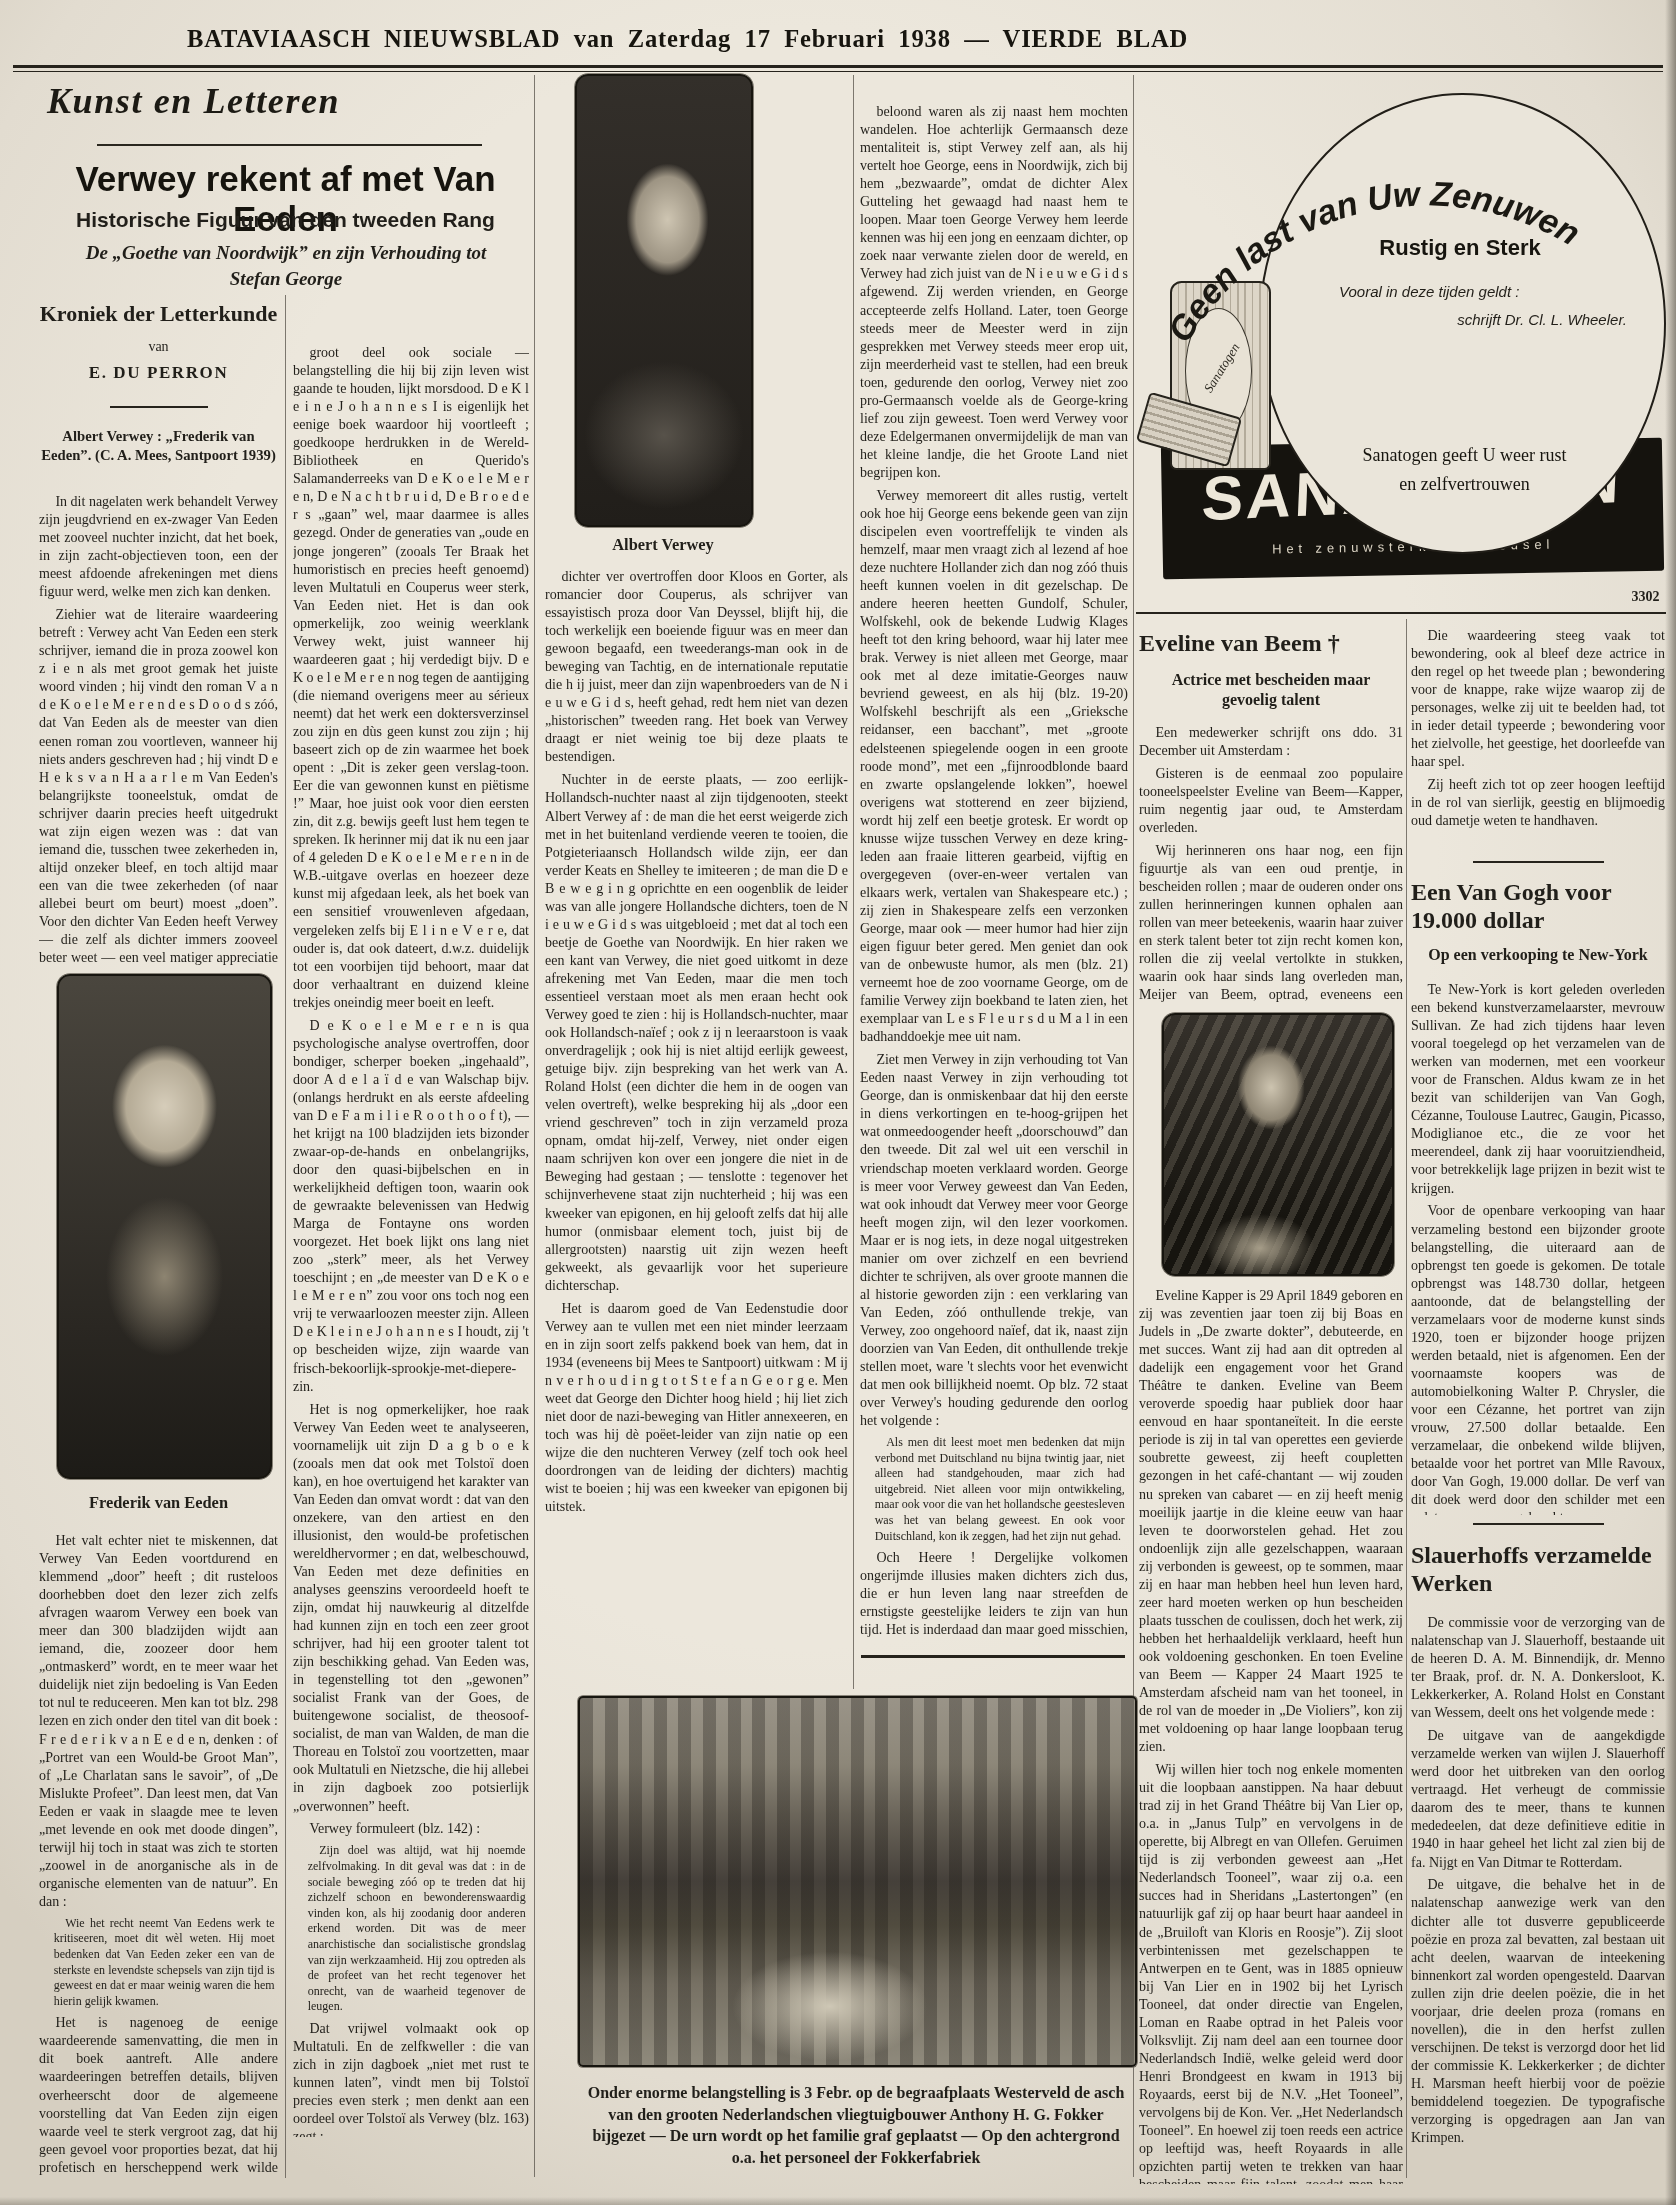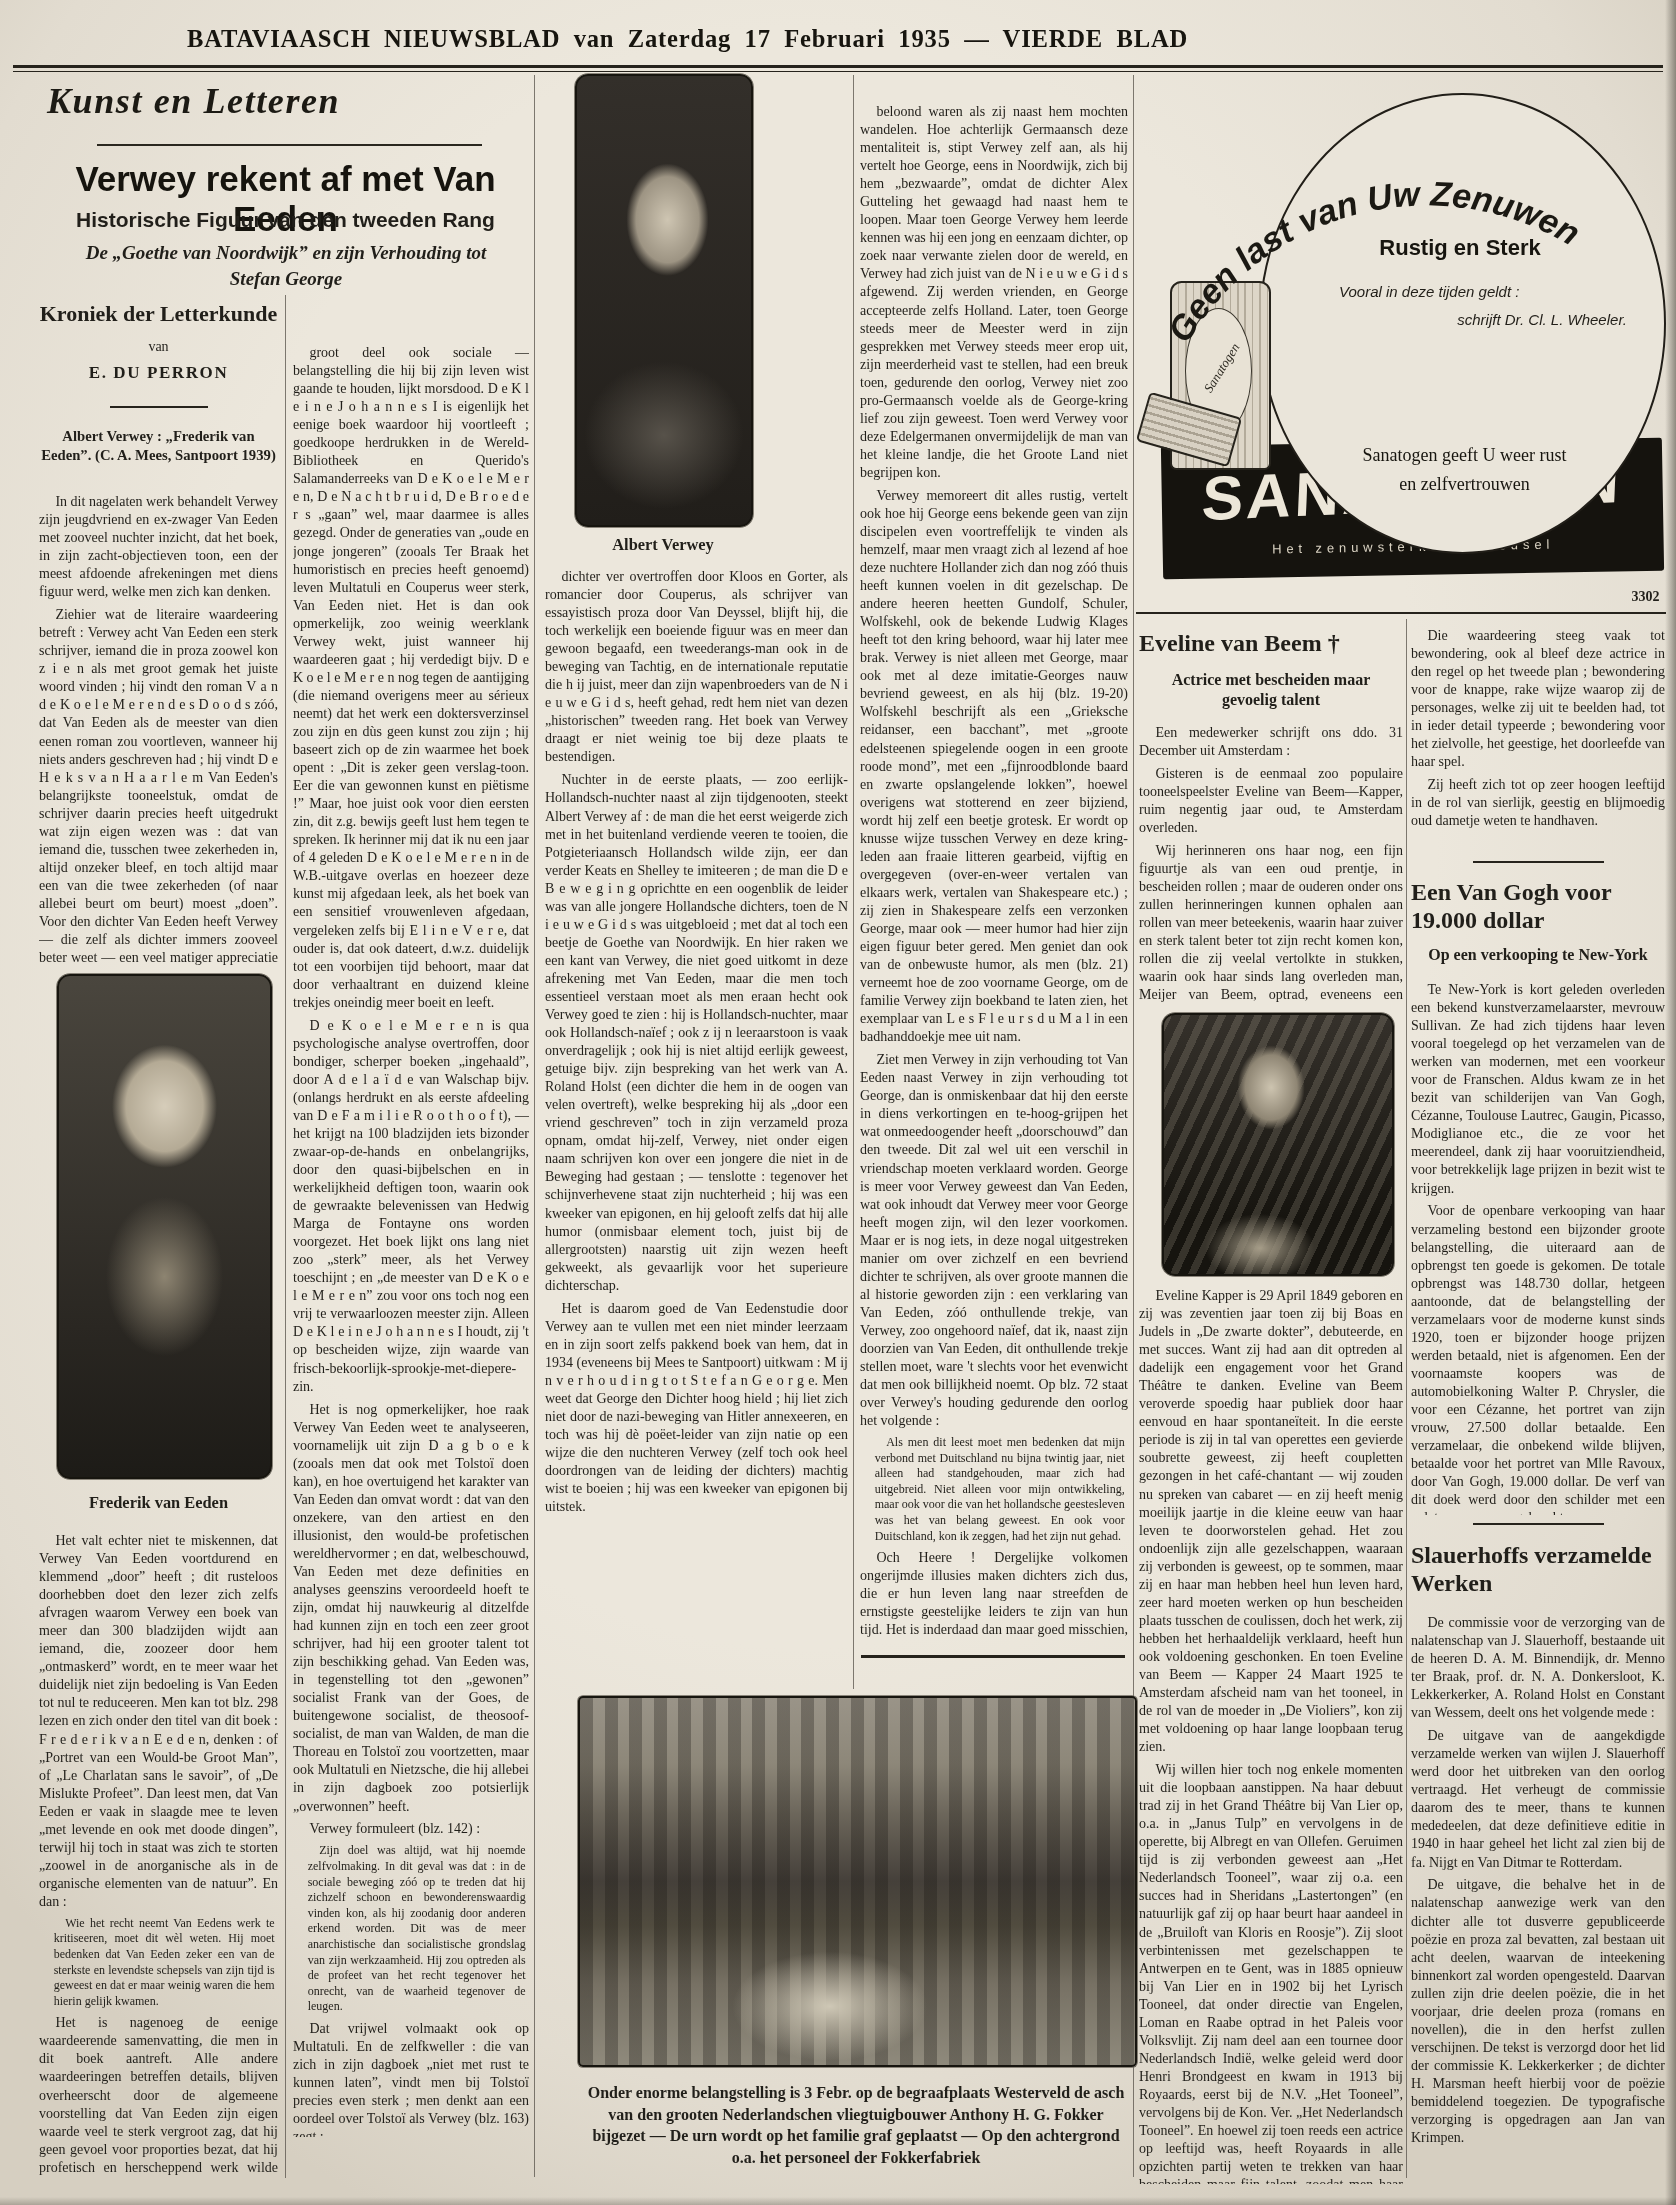--- a/index.html
+++ b/index.html
@@ -130,21 +130,21 @@
   .edge{position:absolute; right:0; top:0; width:11.5px; height:2205px;
         background:linear-gradient(90deg, rgba(0,0,0,0), rgba(40,36,28,.45));}
   .edge-b{position:absolute; left:0; bottom:0; width:1676px; height:8.2px;
         background:linear-gradient(0deg, rgba(40,36,28,.25), rgba(0,0,0,0));}
 </style>
 </head>
 <body>
 
 <div class="page">
 
-  <div class="abs masthead">BATAVIAASCH NIEUWSBLAD van Zaterdag 17 Februari 1935 — VIERDE BLAD</div>
+  <div class="abs masthead">BATAVIAASCH NIEUWSBLAD van Zaterdag 17 Februari 1938 — VIERDE BLAD</div>
   <div class="abs rule-h" style="left:13px; top:65px; width:1650px; height:2.5px;"></div>
   <div class="abs rule-h" style="left:13px; top:71px; width:1650px; height:0.8px;"></div>
 
   <div class="abs kunst">Kunst en Letteren</div>
   <div class="abs kunst-rule"></div>
 
   <div class="abs headline">Verwey rekent af met Van Eeden</div>
   <div class="abs subhead">Historische Figuur van den tweeden Rang</div>
   <div class="abs deck" style="top:242px;">De „Goethe van Noordwijk” en zijn Verhouding tot</div>
   <div class="abs deck" style="top:268px;">Stefan George</div>

